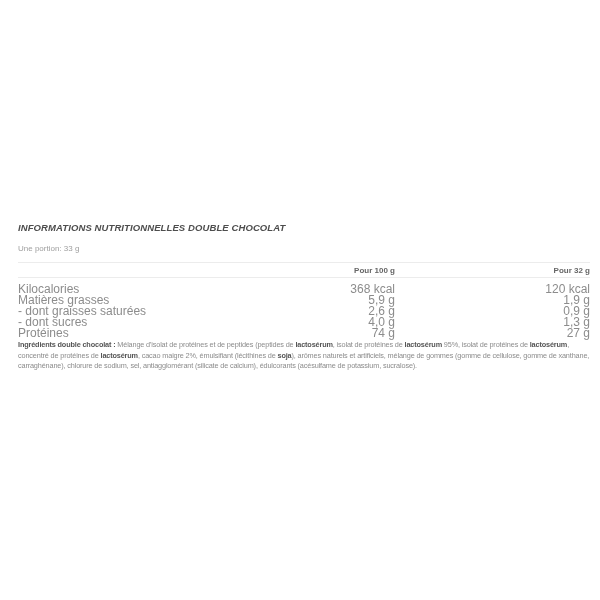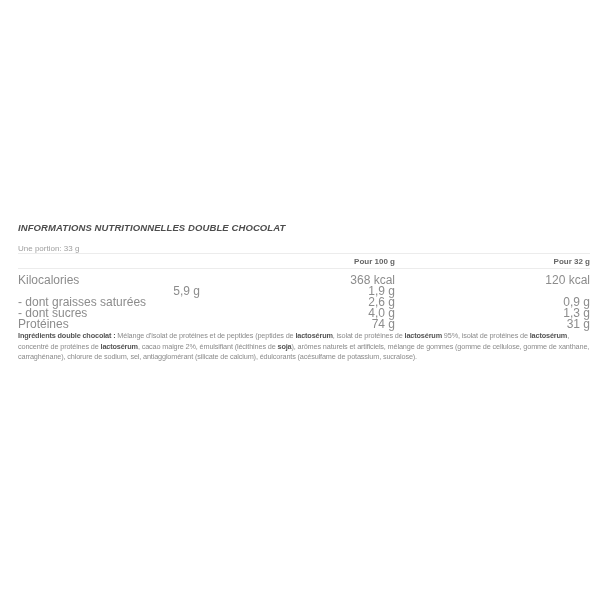--- a/index.html
+++ b/index.html
@@ -25,21 +25,21 @@
     font-style: italic;
     letter-spacing: 0.1px;
     color: #4d4d4d;
   }
   .portion {
     margin-top: 11px;
     font-size: 8px;
     line-height: 9px;
     color: #9e9e9e;
   }
-  .ntable { }
+  .ntable { margin-top: 9px; }
   .hrow {
     display: grid;
     grid-template-columns: 1fr 195px 195px;
     align-items: center;
     height: 14px;
     border-top: 1px solid #ececec;
     border-bottom: 1px solid #ececec;
   }
   .hrow .val {
     text-align: right;
@@ -83,36 +83,37 @@
         <div class="cell val">Pour 100 g</div>
         <div class="cell val">Pour 32 g</div>
       </div>
       <div id="rows">
           <div class="row">
             <div class="cell label">Kilocalories</div>
             <div class="cell val">368 kcal</div>
             <div class="cell val">120 kcal</div>
           </div>
           <div class="row">
+            <div class="cell label">Matières grasses</div>
             <div class="cell val">5,9 g</div>
             <div class="cell val">1,9 g</div>
           </div>
           <div class="row">
             <div class="cell label">- dont graisses saturées</div>
             <div class="cell val">2,6 g</div>
             <div class="cell val">0,9 g</div>
           </div>
           <div class="row">
             <div class="cell label">- dont sucres</div>
             <div class="cell val">4,0 g</div>
             <div class="cell val">1,3 g</div>
           </div>
           <div class="row">
             <div class="cell label">Protéines</div>
             <div class="cell val">74 g</div>
-            <div class="cell val">31 g</div>
+            <div class="cell val">27 g</div>
           </div>
         </div>
     </div>
 
     <p class="ingredients" id="ingredients"><span class="b">Ingrédients double chocolat : </span><span>Mélange d'isolat de protéines et de peptides (peptides de </span><span class="b">lactosérum</span><span>, isolat de protéines de </span><span class="b">lactosérum</span><span> 95%, isolat de protéines de </span><span class="b">lactosérum</span><span>, concentré de protéines de </span><span class="b">lactosérum</span><span>, cacao maigre 2%, émulsifiant (lécithines de </span><span class="b">soja</span><span>), arômes naturels et artificiels, mélange de gommes (gomme de cellulose, gomme de xanthane, carraghénane), chlorure de sodium, sel, antiagglomérant (silicate de calcium), édulcorants (acésulfame de potassium, sucralose).</span></p>
   </section>
 </div>
 
 </body></html>

